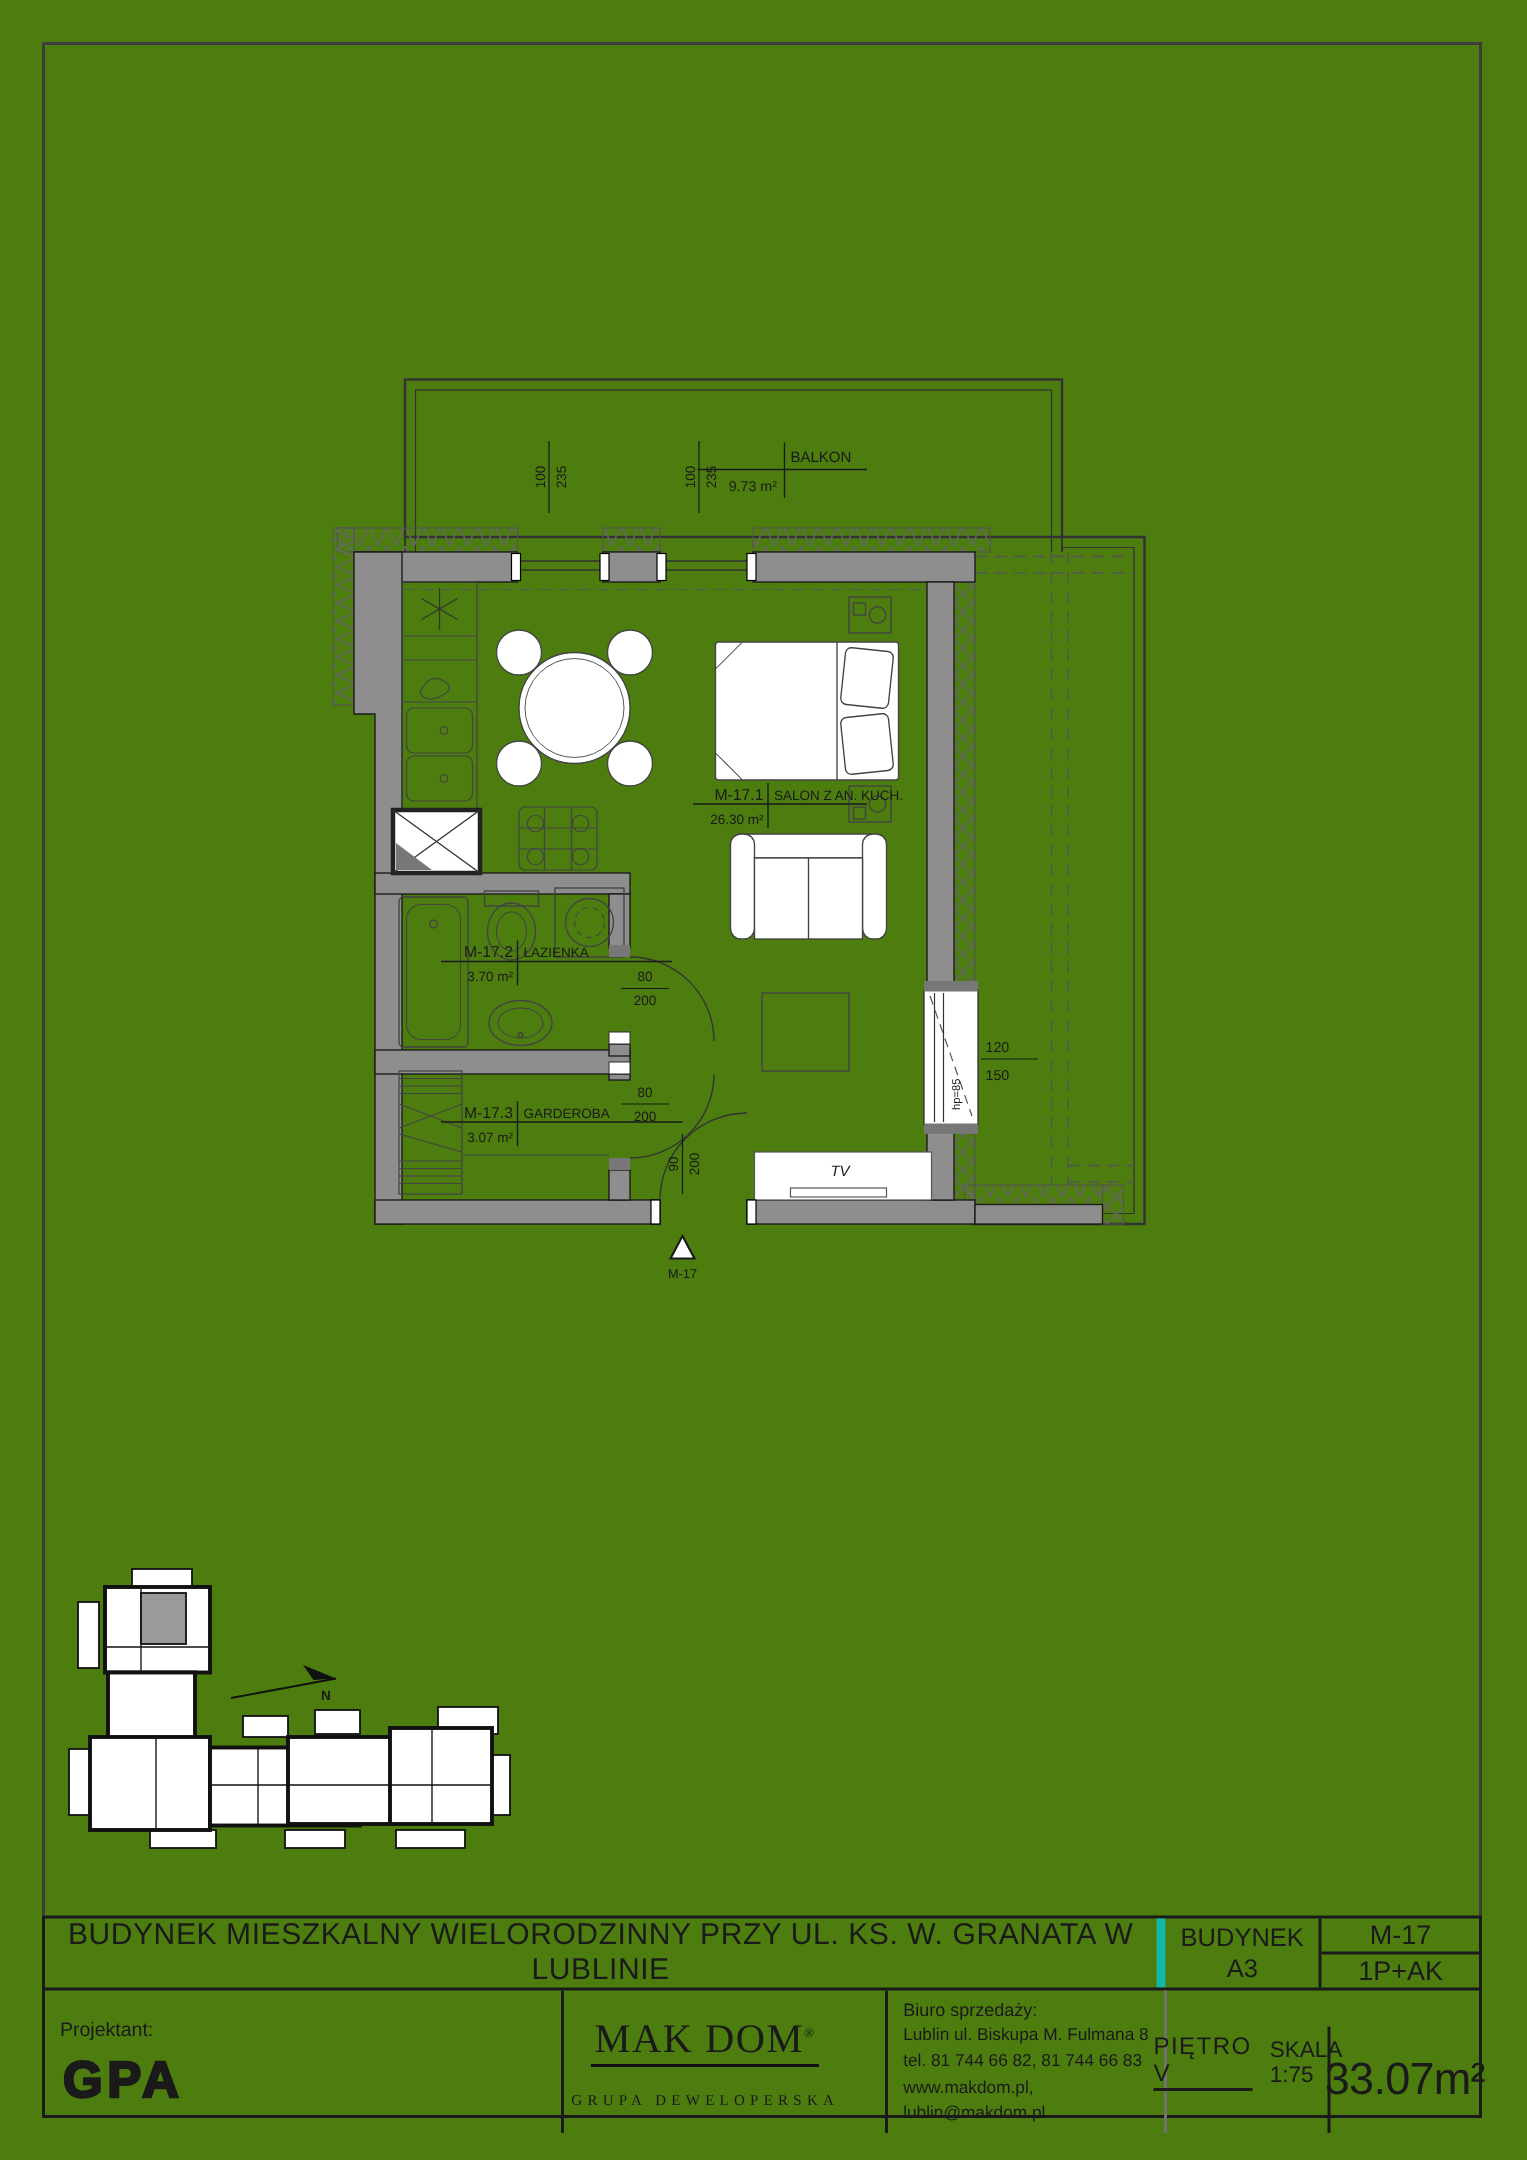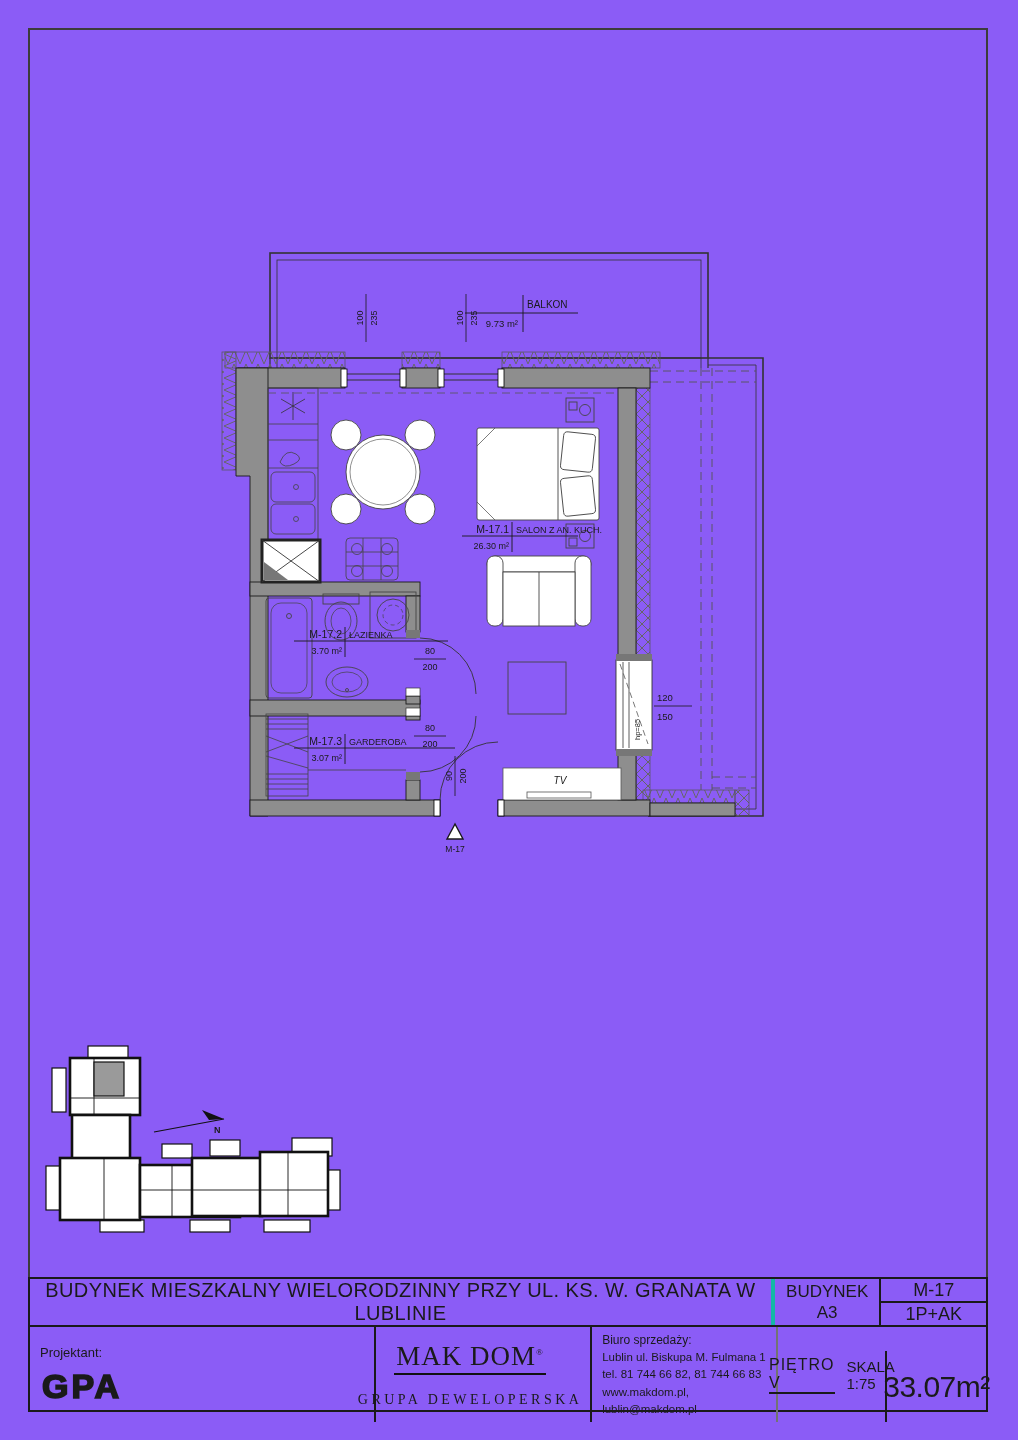--- a/index.html
+++ b/index.html
@@ -1,45 +1,45 @@
 <!DOCTYPE html>
 <html><head>
 <meta charset="utf-8">
 <style>
   html,body{margin:0;padding:0;background:#fff;}
-  .page{position:relative;width:1018px;height:1440px;background:#8b5cf6;
+  .page{position:relative;width:1018px;height:1440px;background:#4d7c0f;
         font-family:"Liberation Sans",sans-serif;color:#1a1a1a;overflow:hidden;}
   .frame{position:absolute;left:28px;top:28px;width:960px;height:1384px;
          border:2px solid #3c3c3c;box-sizing:border-box;}
   svg text{font-family:"Liberation Sans",sans-serif;fill:#1a1a1a;}
   .plan-svg{position:absolute;left:200px;top:240px;}
   .keyplan-svg{position:absolute;left:42px;top:1040px;}
 
   
   .titleblock{position:absolute;left:28px;top:1277px;width:960px;height:135px;
               box-sizing:border-box;border:2px solid #1a1a1a;display:flex;flex-direction:column;}
   .tb-row1{display:flex;height:66px;box-sizing:border-box;}
   .tb-row2{display:flex;flex:1;border-top:2px solid #1a1a1a;box-sizing:border-box;}
   .tb-cell{box-sizing:border-box;display:flex;align-items:center;justify-content:center;}
   .tb-title{width:744px;font-size:20px;letter-spacing:.4px;text-align:center;padding:0 4px;}
-  .tb-budynek{width:109px;border-left:4px solid #14b8a6;flex-direction:column;
+  .tb-budynek{width:109px;border-left:6px solid #14b8a6;flex-direction:column;
               font-size:17px;line-height:1.25;text-align:left;}
   .tb-unitcol{width:107px;border-left:2px solid #1a1a1a;flex-direction:column;}
   .tb-unitcol>div{flex:1;width:100%;display:flex;align-items:center;justify-content:center;
                   font-size:18px;box-sizing:border-box;}
   .tb-unitcol .tb-unit-top{border-bottom:2px solid #1a1a1a;}
   .tb-proj{width:376px;padding:6px 10px;display:flex;align-items:center;justify-content:flex-start;}
   .tb-proj-left{width:150px;display:flex;flex-direction:column;gap:10px;}
   .tb-proj-label{font-size:13px;}
   .tb-proj-right{font-size:11.5px;line-height:1.55;letter-spacing:.2px;padding-top:2px;}
   .tb-makdom{width:190px;border-left:2px solid #1a1a1a;flex-direction:column;padding:4px 6px;}
   .brand{font-family:"Liberation Serif",serif;font-size:27px;letter-spacing:1px;
          border-bottom:2px solid #111;padding:0 2px 1px 2px;white-space:nowrap;}
   .brand sup{font-size:9px;}
-  .brand-tagline{font-family:"Liberation Serif",serif;font-size:14px;letter-spacing:3.5px;
+  .brand-tagline{font-family:"Liberation Serif",serif;font-size:10px;letter-spacing:3.5px;
                  margin-top:17px;white-space:nowrap;}
   .tb-biuro{width:202px;border-left:2px solid #1a1a1a;flex-direction:column;
             align-items:flex-start;justify-content:center;padding:4px 10px;font-size:11.5px;line-height:1.5;margin-left:26px;}
   .tb-biuro .lbl{font-size:12px;}
   .tb-floorscale{width:109px;border-left:2px solid #737373;flex-direction:row;}
   .tb-floorscale>div{flex:1;width:100%;display:flex;align-items:center;justify-content:center;box-sizing:border-box;}
   .tb-floor{font-size:16px;letter-spacing:1px;border-bottom:2px solid #1a1a1a;}
   .tb-scale{font-size:15px;margin-left:12px;}
   .tb-area{width:101px;border-left:2px solid #1a1a1a;font-size:30px;letter-spacing:-.5px;margin-top:24px;}
 </style>
@@ -381,21 +381,21 @@
             <text x="2" y="28" font-size="34" font-weight="bold" letter-spacing="3" fill="#fff" stroke="#1a1a1a" stroke-width="1.7">GPA</text>
           </svg>
         </div>
       </div>
       <div class="tb-cell tb-makdom">
         <div class="brand"><span>MAK DOM</span><sup>®</sup></div>
         <div class="brand-tagline">GRUPA DEWELOPERSKA</div>
       </div>
       <div class="tb-cell tb-biuro">
         <div class="lbl">Biuro sprzedaży:</div>
-        <div>Lublin ul. Biskupa M. Fulmana 1</div>
+        <div>Lublin ul. Biskupa M. Fulmana 8</div>
         <div>tel. 81 744 66 82, 81 744 66 83</div>
         <div>www.makdom.pl, lublin@makdom.pl</div>
       </div>
       <div class="tb-cell tb-floorscale">
         <div class="tb-floor">PIĘTRO V</div>
         <div class="tb-scale">SKALA 1:75</div>
       </div>
       <div class="tb-cell tb-area">33.07m²</div>
     </div>
   </div>

